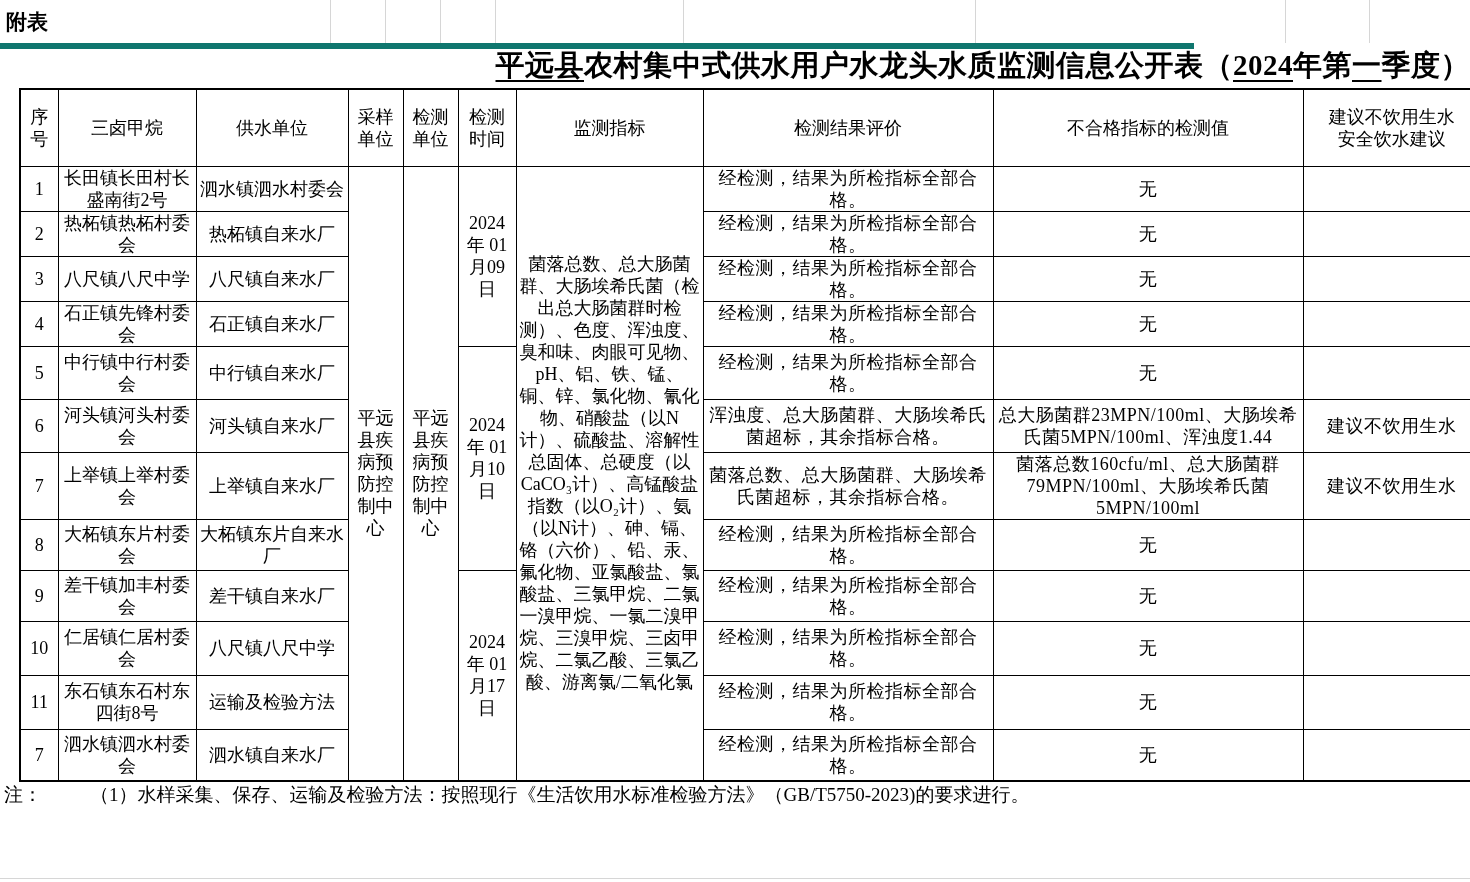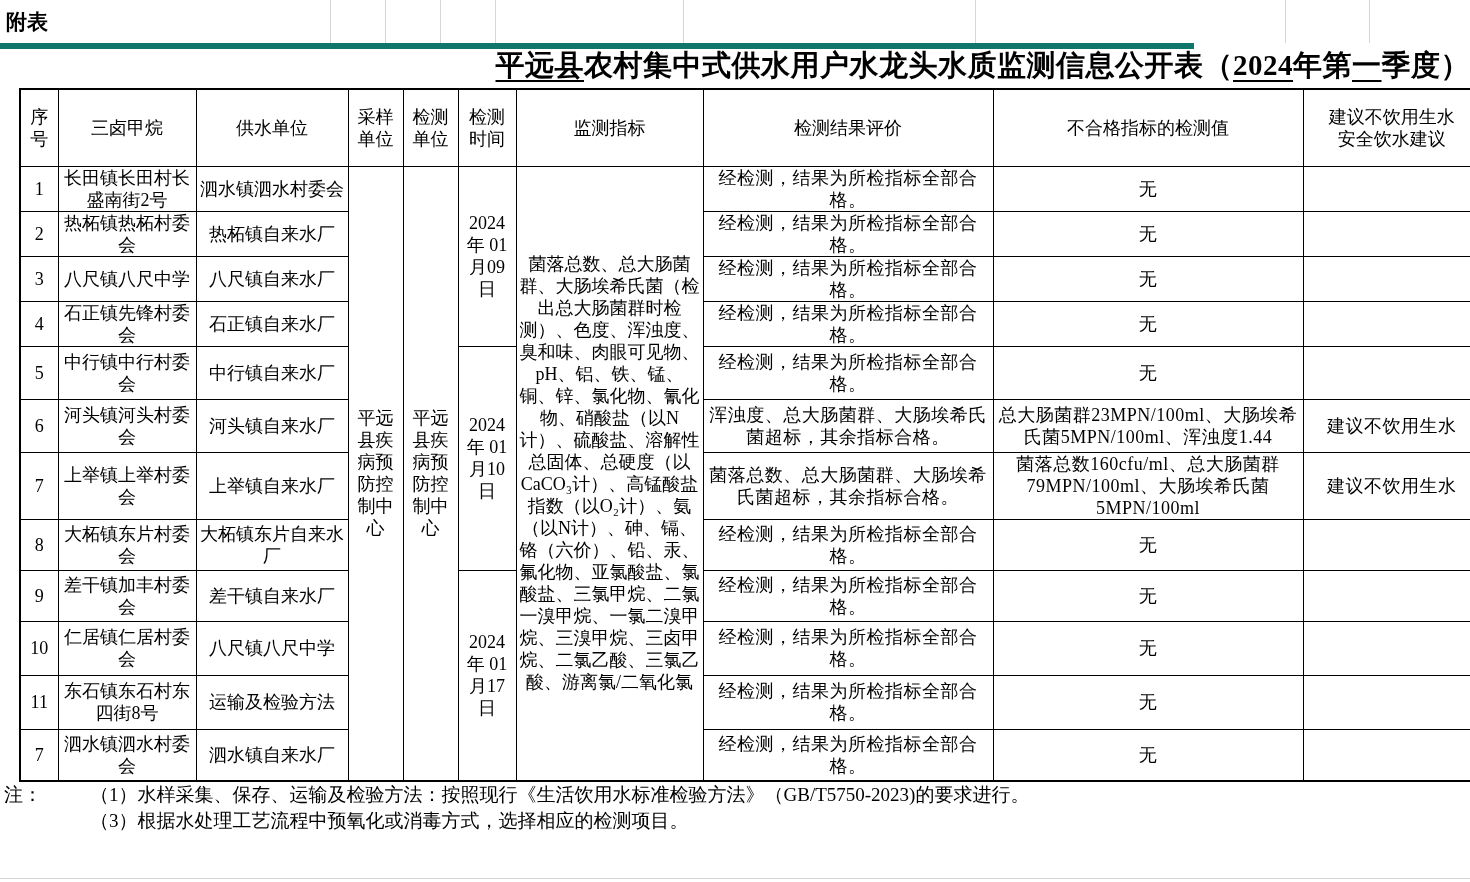--- a/index.html
+++ b/index.html
@@ -208,18 +208,17 @@
       <td class="c-val">无</td>
       <td class="c-adv"></td>
     </tr>
   </tbody>
     </table>
 
   <div class="notes">
     <div class="lbl">注：</div>
     <div>
       <div class="nline">（1）水样采集、保存、运输及检验方法：按照现行《生活饮用水标准检验方法》（GB/T5750-2023)的要求进行。</div>
-      <div class="nline">（3）根据水处理工艺流程中预氧化或消毒方式，选择相应的检测项目。</div>
     </div>
   </div>
 
   <div class="bottomline"></div>
 </div>
 
 </body></html>

